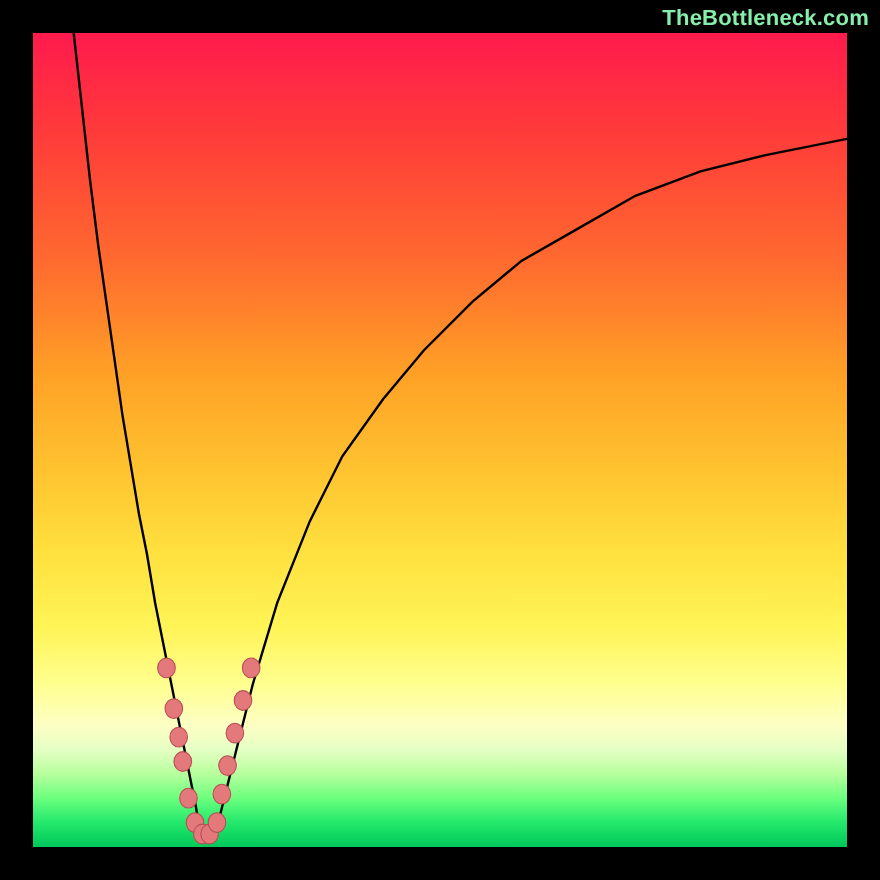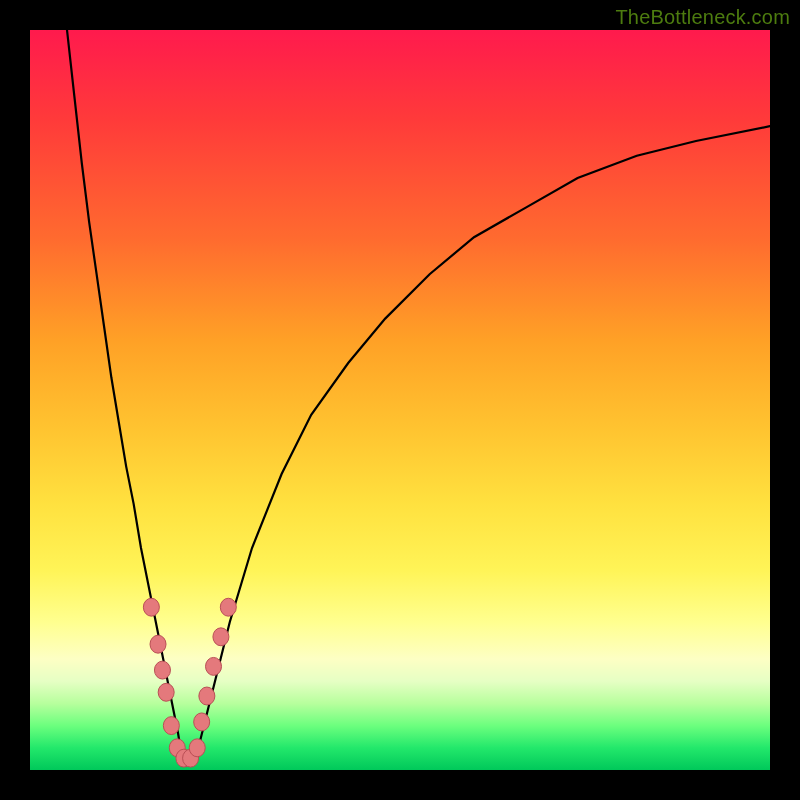--- a/index.html
+++ b/index.html
@@ -7,23 +7,23 @@
   .stage {
     position: relative;
     width: 800px;
     height: 800px;
     background: #000;
   }
   .watermark {
     position: absolute;
     top: 6px;
     right: 10px;
-    color: #4d7c0f;
+    color: #86efac;
     font-size: 20px;
-    font-weight: 400;
+    font-weight: 700;
     letter-spacing: 0.2px;
     z-index: 5;
   }
   .plot {
     position: absolute;
     left: 30px;
     top: 30px;
     width: 740px;
     height: 740px;
     background: linear-gradient(to bottom,

